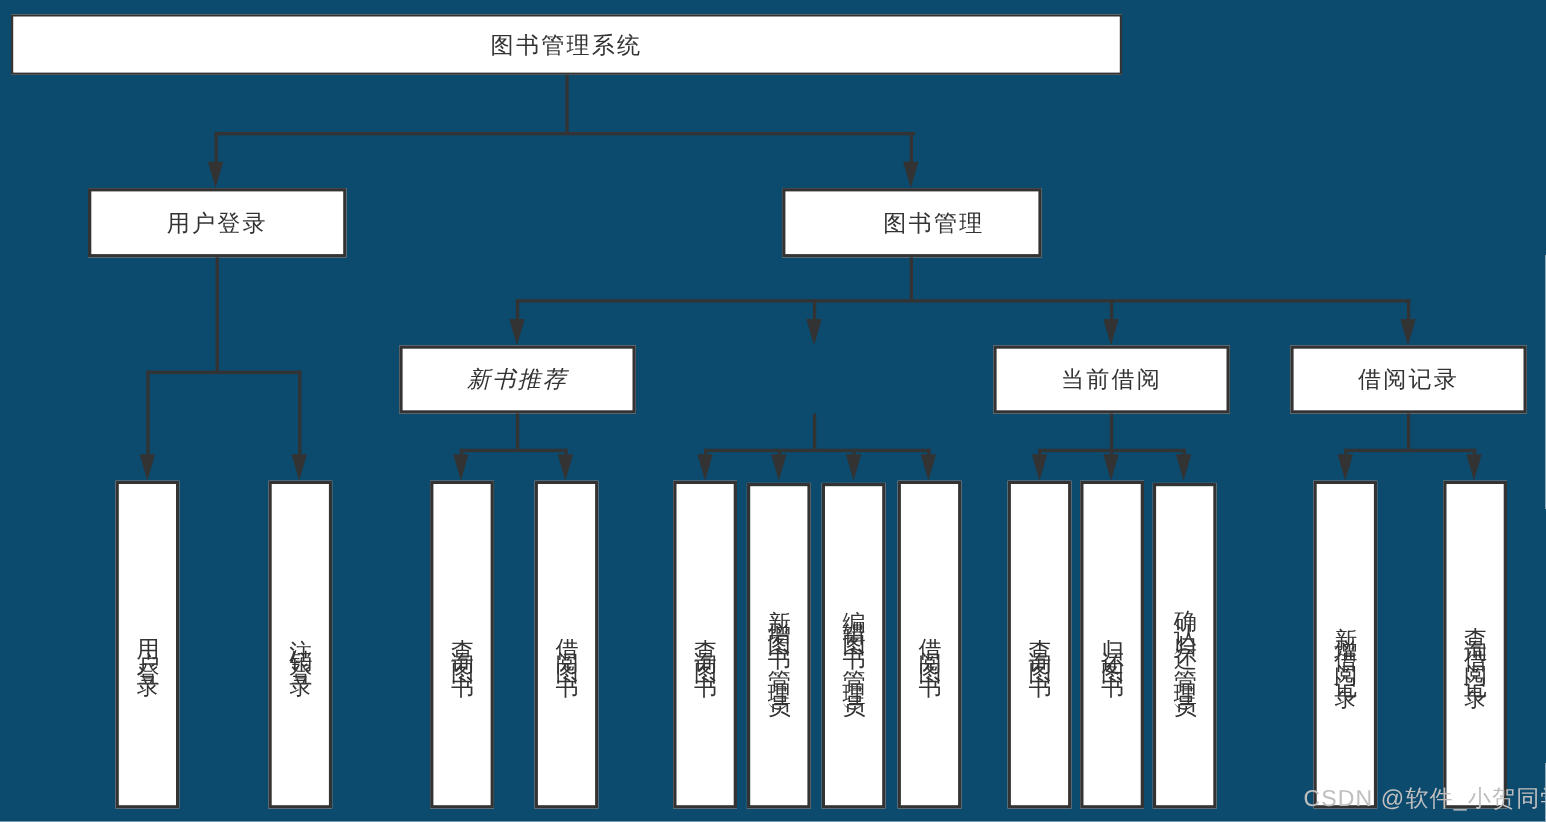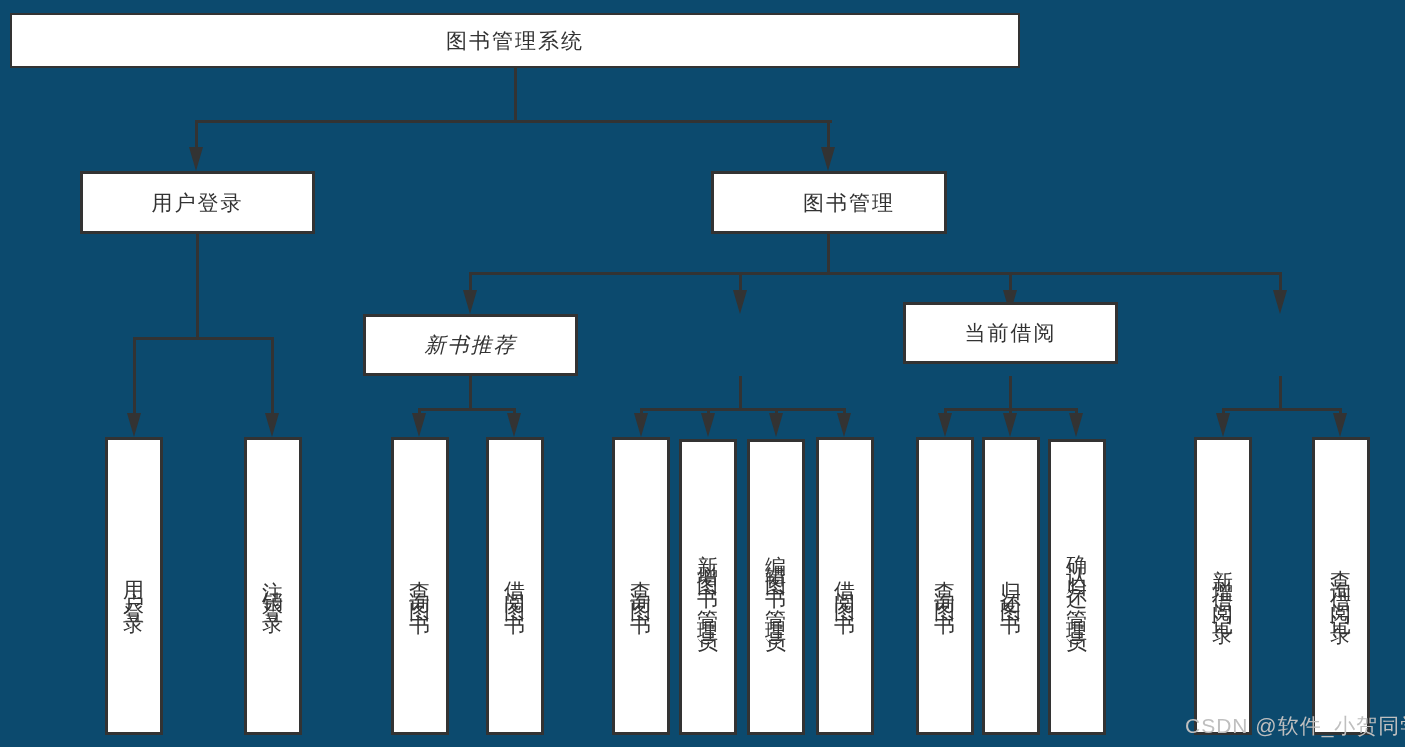--- a/index.html
+++ b/index.html
@@ -100,22 +100,25 @@
   <div class="vl" style="left:739px; top:272px; height:22px;"></div>
   <div class="ah" style="left:733px; top:290px;"></div>
   <div class="vl" style="left:1009px; top:272px; height:22px;"></div>
   <div class="ah" style="left:1003px; top:290px;"></div>
   <div class="vl" style="left:1279px; top:272px; height:22px;"></div>
   <div class="ah" style="left:1273px; top:290px;"></div>
 
   <div class="box" style="left:363px; top:314px; width:215px; height:62px;font-style:italic;">
     <span class="hlabel">新书推荐</span>
   </div>
-  <div class="box" style="left:903px; top:302px; width:215px; height:62px;">
+  <div class="box" style="left:903px; top:314px; width:215px; height:62px;">
     <span class="hlabel">当前借阅</span>
+  </div>
+  <div class="box" style="left:1173px; top:314px; width:215px; height:62px;">
+    <span class="hlabel">借阅记录</span>
   </div>
 
   <div class="vl" style="left:469px; top:376px; height:32px;"></div>
   <div class="hl" style="left:418px; top:408px; width:98px;"></div>
   <div class="vl" style="left:418px; top:408px; height:10px;"></div>
   <div class="ah" style="left:412px; top:413px;"></div>
   <div class="vl" style="left:513px; top:408px; height:10px;"></div>
   <div class="ah" style="left:507px; top:413px;"></div>
 
   <div class="vl" style="left:739px; top:376px; height:32px;"></div>

